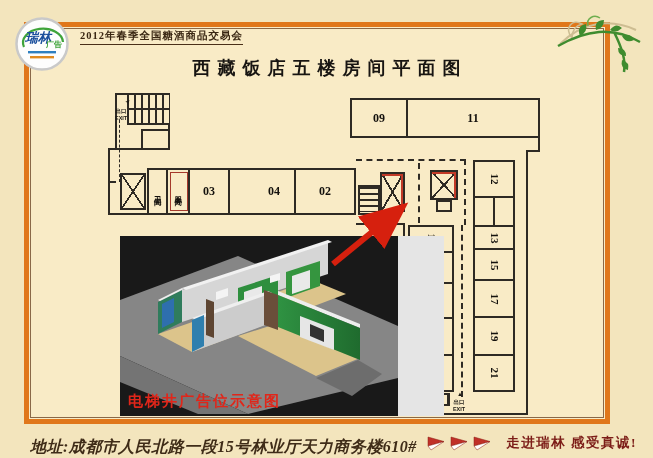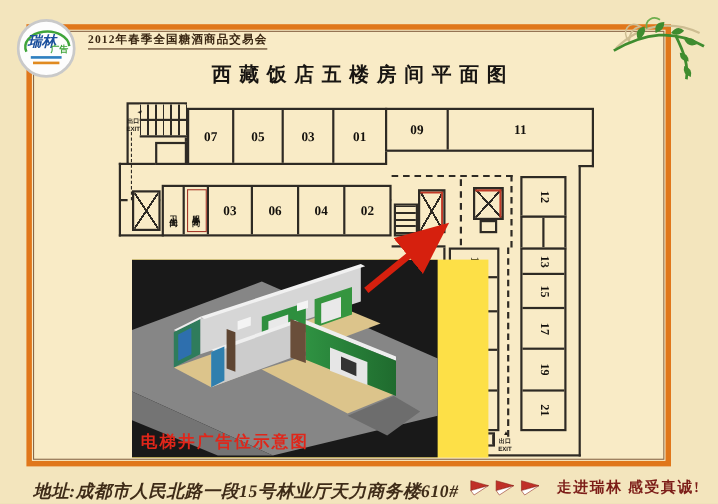--- a/index.html
+++ b/index.html
@@ -35,21 +35,21 @@
   .redtick{box-shadow:inset 0 2px 0 #c23a28, inset -2px 0 0 #c23a28;}
   .hatch-v{background:repeating-linear-gradient(90deg,#2e2a24 0 1.5px,transparent 1.5px 7px),#f9ebc6;}
   .hatch-h{background:repeating-linear-gradient(180deg,#2e2a24 0 1.5px,transparent 1.5px 6px),#f9ebc6;}
   .seg{position:absolute;background:#2e2a24;}
   .dash-h{position:absolute;border-top:2px dashed #2e2a24;}
   .dash-v{position:absolute;border-left:2px dashed #2e2a24;}
   .exit{position:absolute;font-size:5.5px;font-weight:700;line-height:1.2;text-align:center;color:#1c1914;
         font-family:"Liberation Sans","DejaVu Sans",sans-serif;}
   .tiny-arrow{position:absolute;font-size:6px;color:#1c1914;}
   
-  .inset{position:absolute;left:120px;top:236px;width:324px;height:180px;background:#fde047;}
+  .inset{position:absolute;left:120px;top:236px;width:324px;height:180px;background:#e5e5e5;}
   .inset-caption{position:absolute;left:8px;bottom:5px;color:#e0261a;font-size:15px;font-weight:700;letter-spacing:2px;}
   .arrow-svg{position:absolute;left:0;top:0;pointer-events:none;}
   
   .address{position:absolute;left:30px;top:437px;font-style:italic;font-weight:700;font-size:16px;
            color:#3f2c18;letter-spacing:0.5px;}
   .slogan-wrap{position:absolute;right:16px;top:434px;display:flex;align-items:center;gap:5px;}
   .slogan{font-weight:700;font-size:13.5px;color:#7c1d18;letter-spacing:1.5px;}
   .vine{position:absolute;left:552px;top:4px;}
 </style>
 </head>
@@ -88,45 +88,38 @@
     <div class="box" style="left:15px;top:5px;width:55px;height:57px;">
       <div class="hatch-v" style="position:absolute;left:10px;top:0;width:43px;height:28px;border-bottom:2px solid #2e2a24;"></div>
       <div class="seg" style="left:10px;top:13px;width:43px;height:2px;"></div>
       <div class="box" style="left:24px;top:34px;width:29px;height:21px;"></div>
     </div>
     <div class="exit" style="left:115px;top:108px;left:15px;top:20px;">
       <span>出口</span><br><span>EXIT</span>
     </div>
     <div class="tiny-arrow" style="left:25px;top:10px;transform:rotate(-45deg);">➤</div>
 
-    <div class="row" style="left:70px;top:10px;width:182px;height:52px;">
-      <div class="cell" style="width:41px;">07</div>
-      <div class="cell" style="width:45px;">05</div>
-      <div class="cell" style="width:46px;">03</div>
-      <div class="cell" style="flex:1;">01</div>
-    </div>
 
     <div class="row" style="left:250px;top:10px;width:190px;height:40px;">
       <div class="cell" style="width:56px;">09</div>
       <div class="cell" style="flex:1;">11</div>
     </div>
 
     <div class="dash-h" style="left:10px;top:93px;width:246px;"></div>
     <div class="dash-v" style="left:19px;top:32px;height:62px;border-left-width:1.5px;"></div>
 
     <div class="row" style="left:47px;top:80px;width:209px;height:47px;">
       <div class="cell" style="width:19px;">
           <span class="vtext">卫生间</span>
         </div>
       <div class="cell svc" style="width:22px;">
           <span class="vtext">服务间</span>
         </div>
       <div class="cell" style="width:40px;">03</div>
-      <div class="cell" style="width:42px;">06</div>
-      <div class="cell" style="width:42px;">04</div>
+      <div class="cell" style="width:42px;margin-left:24px;">04</div>
       <div class="cell" style="flex:1;">02</div>
     </div>
 
     <div class="box xbox" style="left:20px;top:85px;width:26px;height:37px;"></div>
 
     <div class="box hatch-h" style="left:258px;top:97px;width:22px;height:30px;"></div>
     <div class="box xbox redtick" style="left:280px;top:84px;width:25px;height:40px;"></div>
     <div class="box xbox redtick" style="left:330px;top:82px;width:28px;height:30px;"></div>
     <div class="box" style="left:336px;top:112px;width:16px;height:12px;"></div>
     <div class="dash-h" style="left:256px;top:71px;width:110px;"></div>

